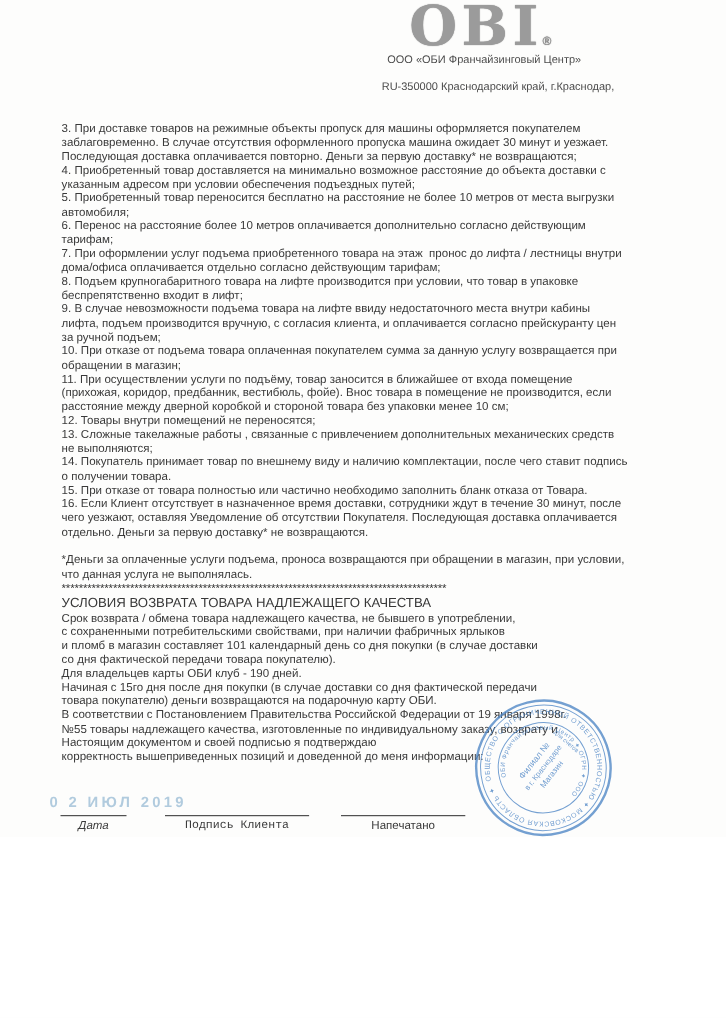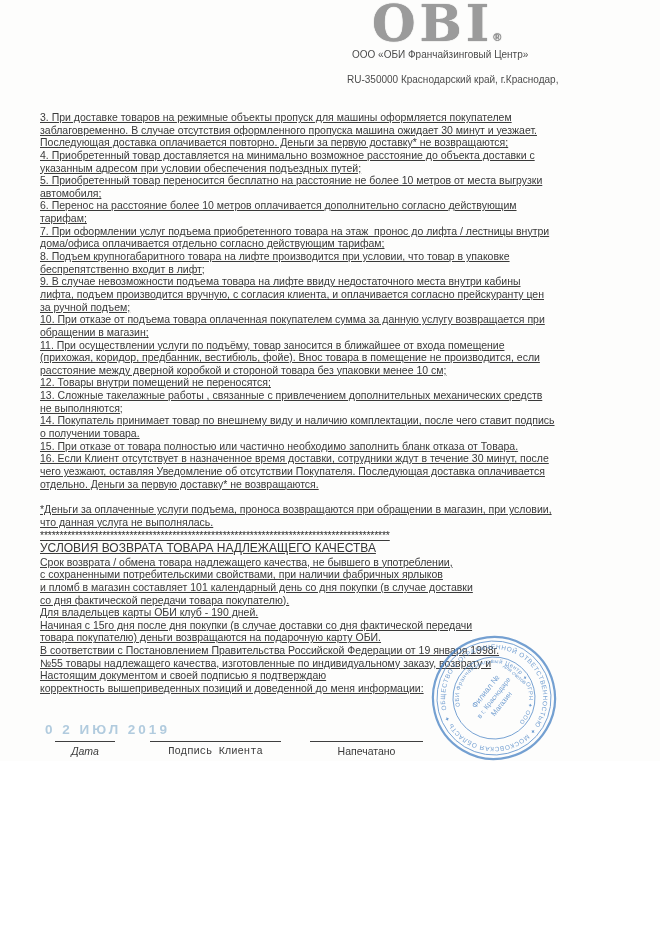--- a/index.html
+++ b/index.html
@@ -11,21 +11,21 @@
   .logo{
     position:absolute;left:372px;top:0px;width:180px;height:50px;
     font-family:"DejaVu Serif",serif;font-weight:bold;font-size:50px;line-height:48px;
     color:#9b9b9b;letter-spacing:4px;
     text-shadow:0 0 1px #7e7e7e;
   }
   .logo .reg{font-size:11px;letter-spacing:0;vertical-align:baseline;color:#8d8d8d;font-family:"Liberation Sans",sans-serif;}
   .company{position:absolute;left:352px;top:49px;font-size:10px;color:#4c4c4c;}
   .address{position:absolute;left:347px;top:73px;font-size:10px;line-height:13px;color:#4c4c4c;}
   
-  .body-text{position:absolute;left:40px;top:111px;width:590px;font-size:10.5px;line-height:12.65px;color:#3a3a3a;text-decoration:underline;}
+  .body-text{position:absolute;left:56px;top:111px;width:590px;font-size:10.5px;line-height:12.65px;color:#3a3a3a;}
   .body-text .line{white-space:pre;height:12.65px;}
   .note-block{margin-top:13px;}
   .separator-line{white-space:nowrap;overflow:hidden;height:12.65px;letter-spacing:-0.2px;color:#333;}
   .return-title{font-size:12px;height:14.5px;line-height:14.5px;color:#373737;}
   
   .date-stamp{
     position:absolute;left:45px;top:722px;font-size:13.5px;font-weight:bold;
     letter-spacing:3px;color:#a9c6db;opacity:.9;white-space:pre;
   }
   

